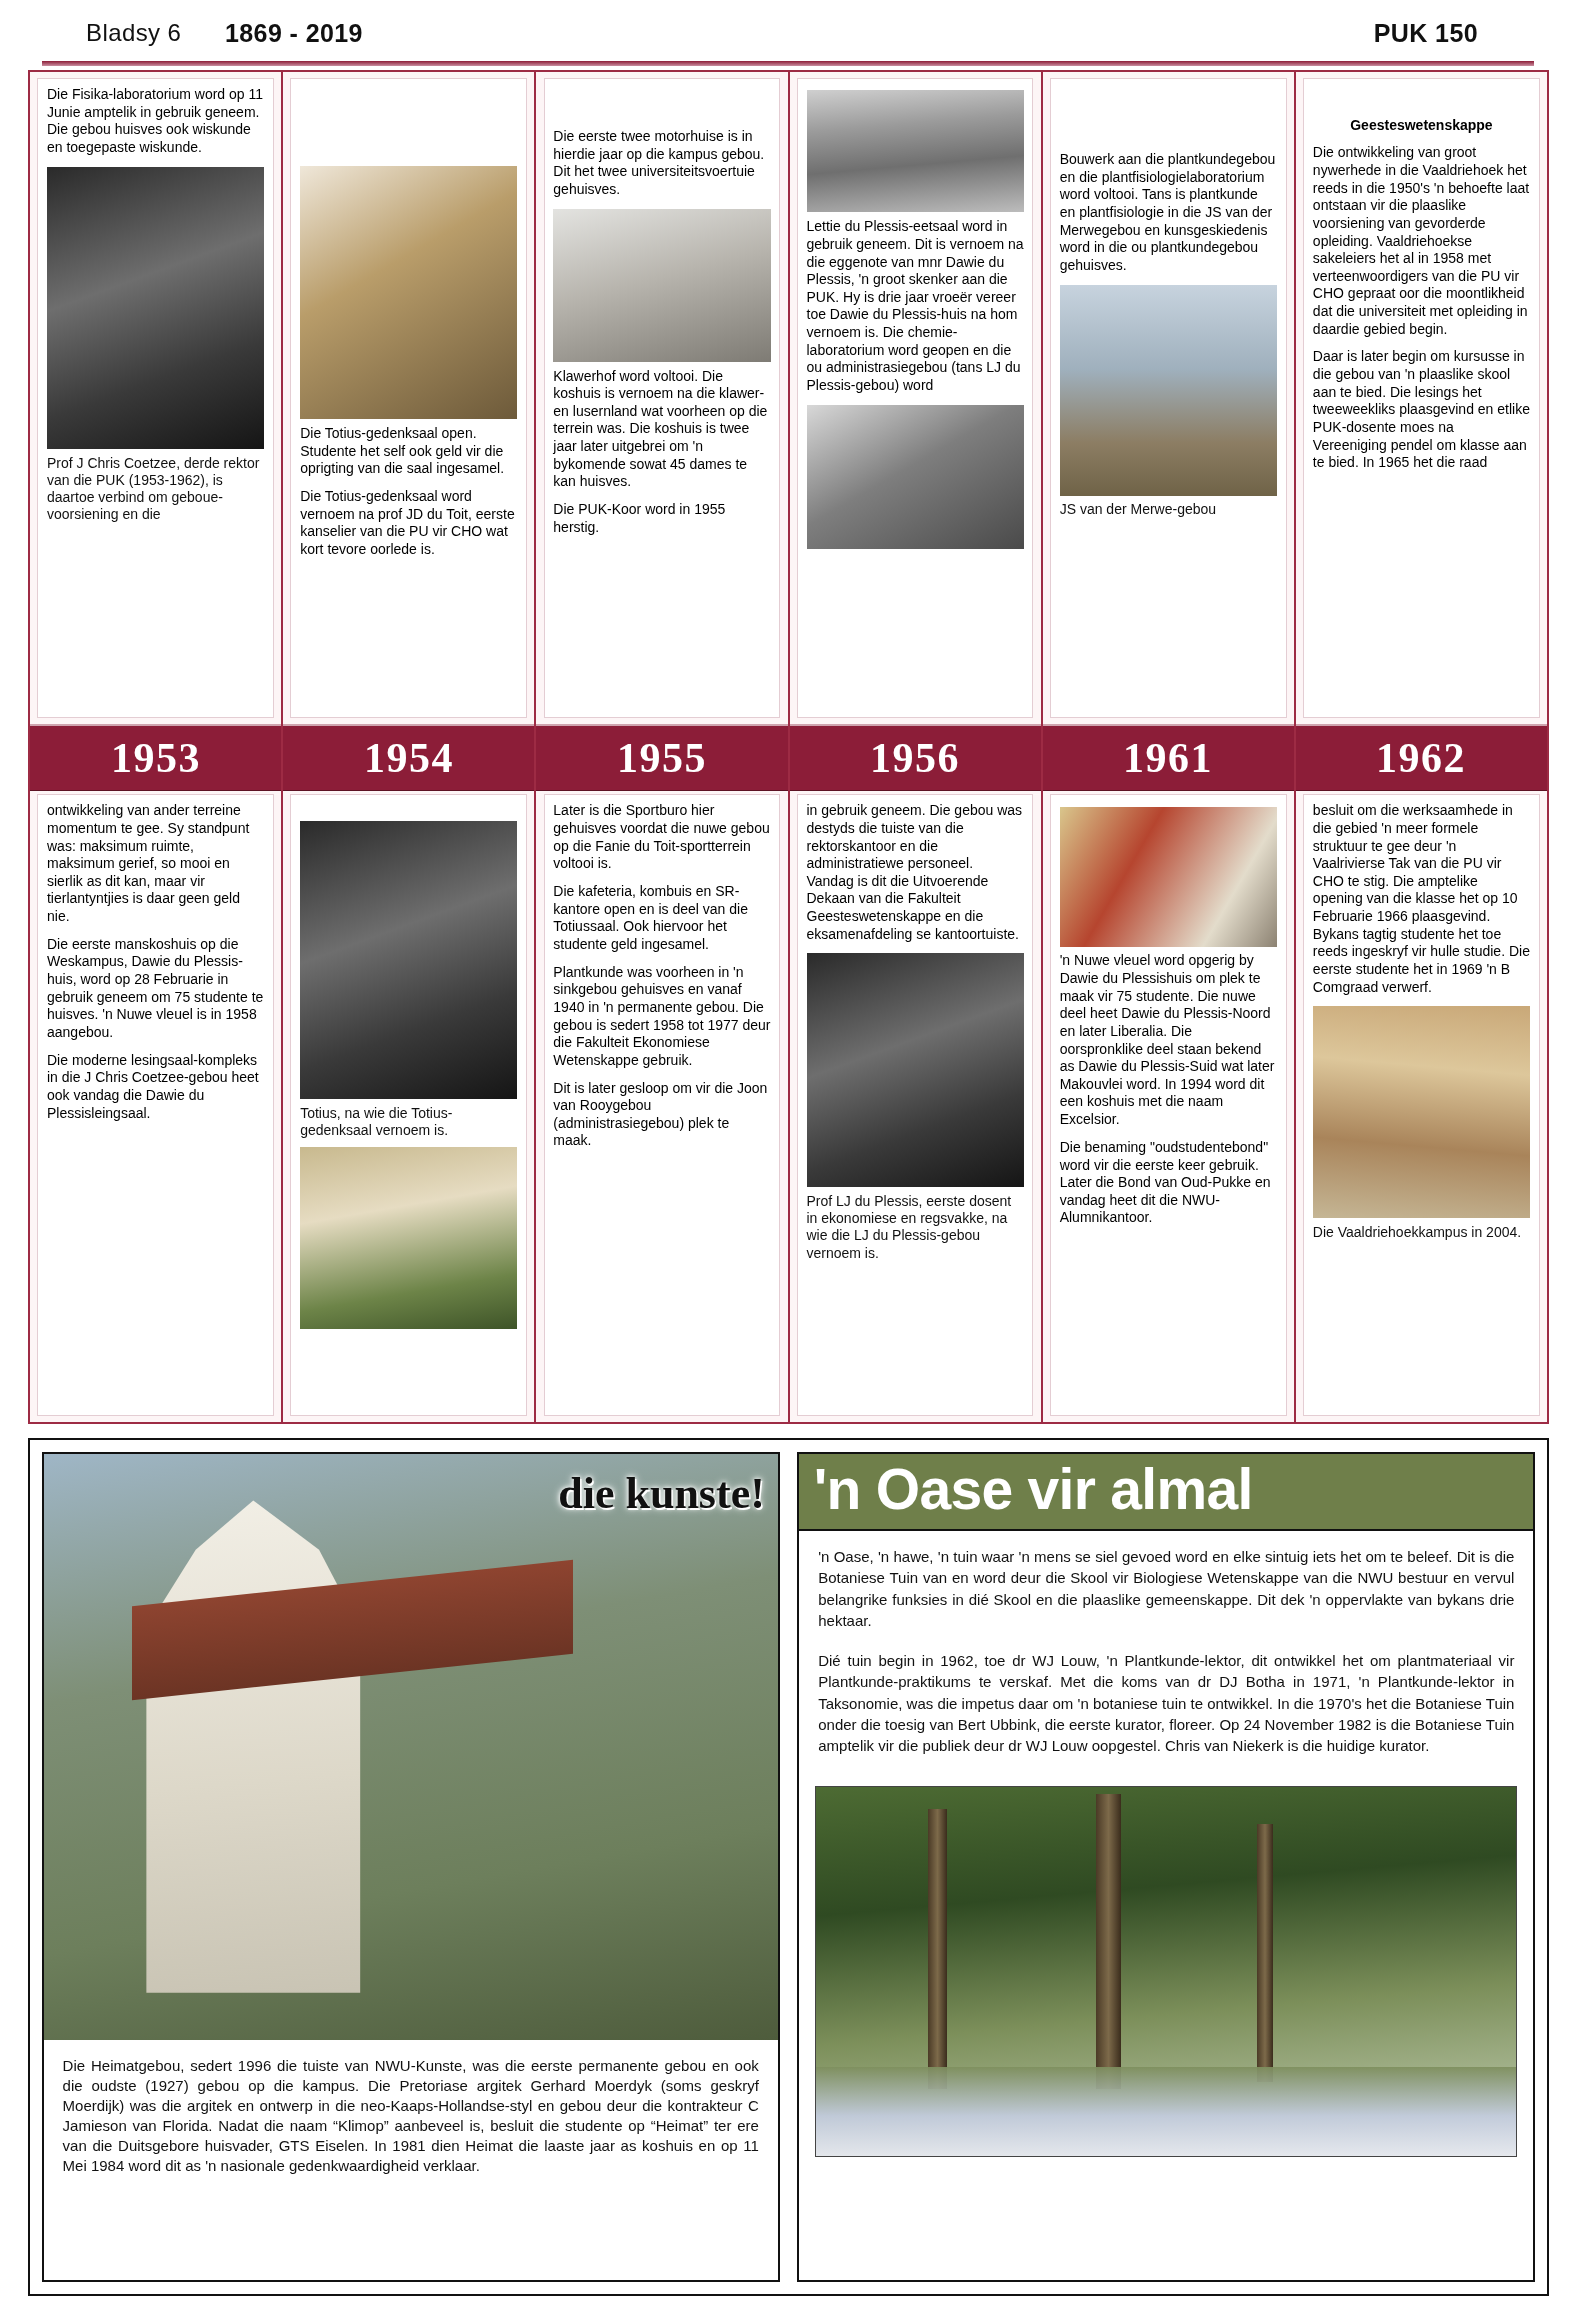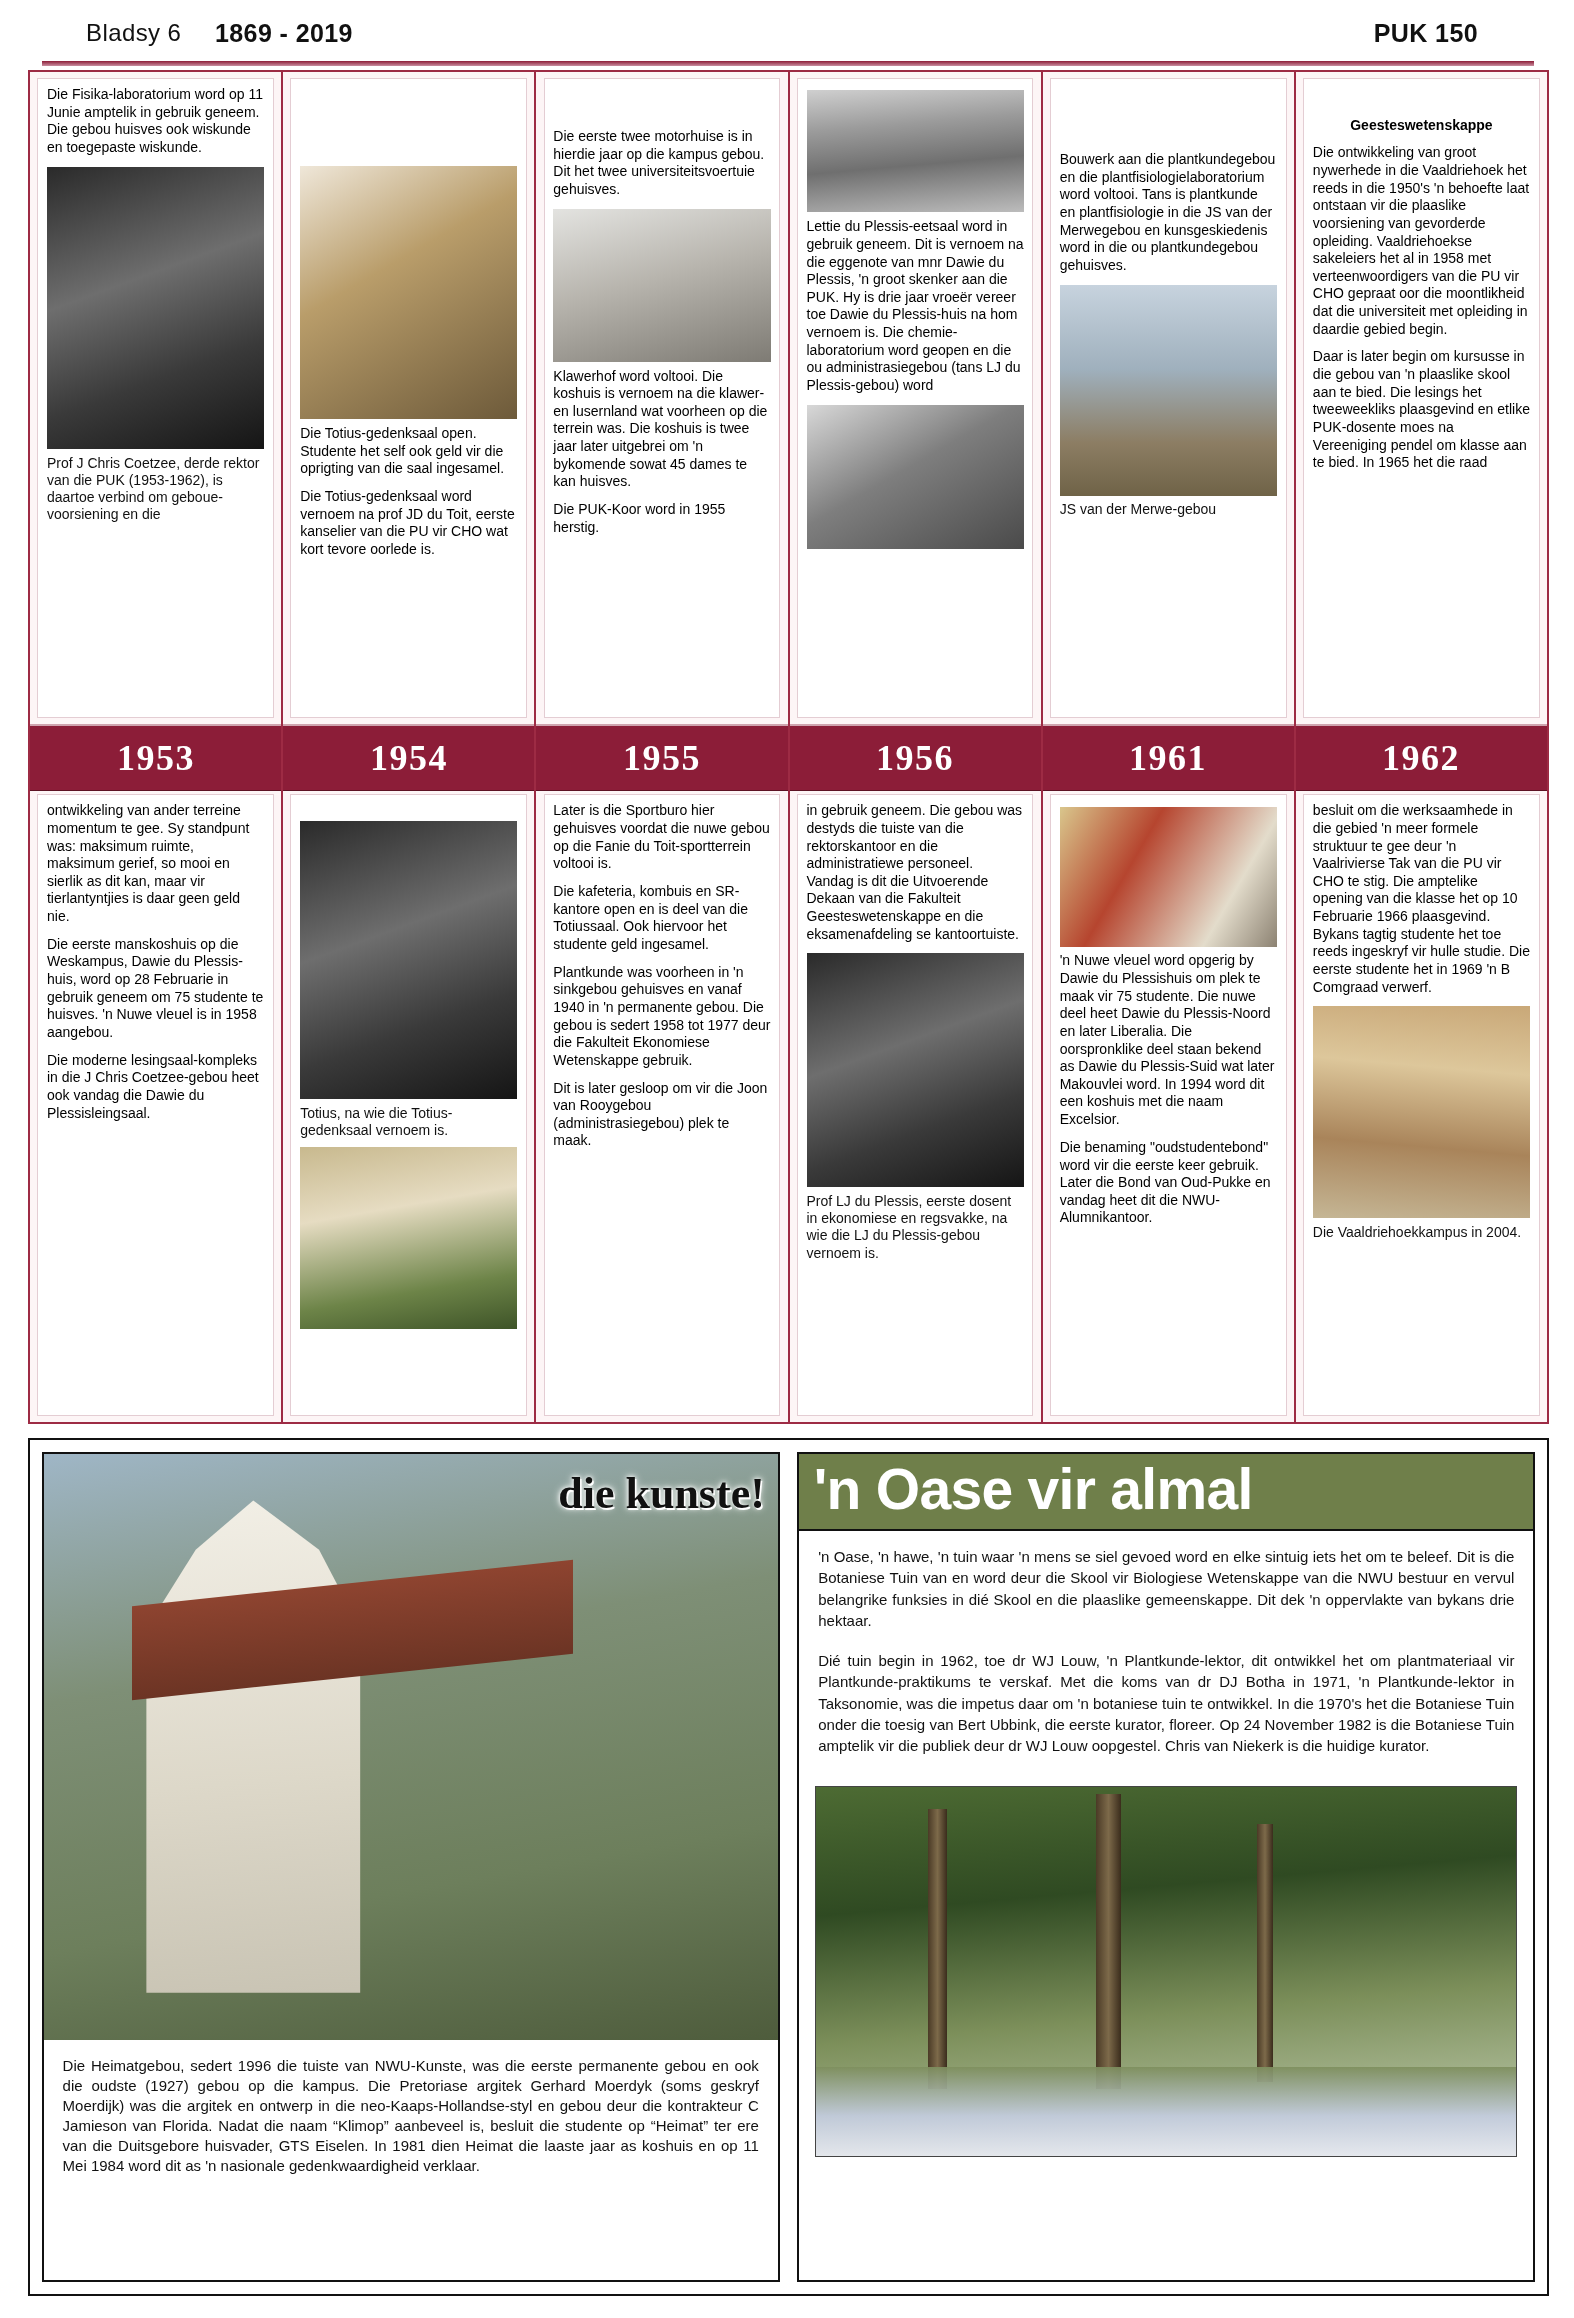--- a/index.html
+++ b/index.html
@@ -7,39 +7,39 @@
   body{
     width:1574px;height:2319px;position:relative;
     font-family:"Liberation Sans","DejaVu Sans",sans-serif;
     color:#111;overflow:hidden;
   }
   .page{position:relative;width:1574px;height:2319px;background:#fff;}
 
   
   .hdr{position:absolute;left:0;top:19px;width:1574px;height:45px;}
   .hdr-left{position:absolute;left:86px;top:0;font-size:24px;font-weight:normal;letter-spacing:0.4px;}
-  .hdr-years{position:absolute;left:215px;top:0;font-size:25px;font-weight:bold;letter-spacing:0.4px;}
+  .hdr-years{position:absolute;left:225px;top:0;font-size:25px;font-weight:bold;letter-spacing:0.4px;}
   .hdr-right{position:absolute;right:96px;top:0;font-size:25px;font-weight:bold;letter-spacing:0.4px;}
   .hdr-rule{position:absolute;left:42px;top:61px;width:1492px;height:5.1px;
             background:linear-gradient(to bottom,#8d1d37,#c98fa0);}
 
   
   .timeline{position:absolute;left:28px;top:70px;width:1521px;height:1354px;
             border:2.2px solid #9d2b44;background:#fdf5f6;box-sizing:border-box;}
   .tl-grid{position:absolute;left:0;top:0;width:100%;height:100%;display:flex;}
   .tl-col{flex:1 1 0;position:relative;border-right:2.2px solid #9d2b44;box-sizing:border-box;}
   .tl-col:last-child{border-right:none;}
 
   .band{position:absolute;left:0;right:0;top:652px;height:64px;background:#8c1d38;
         border-top:2.9px solid #cfa3ae;border-bottom:1.5px solid #5d1224;}
   .band-grid{position:absolute;left:0;top:0;width:100%;height:100%;display:flex;}
   .band-cell{flex:1 1 0;display:flex;align-items:center;justify-content:center;
              border-right:1.5px solid #b37686;box-sizing:border-box;}
   .band-cell:last-child{border-right:none;}
-  .band-cell span{color:#fff;font-size:36px;font-weight:bold;letter-spacing:1.5px;
+  .band-cell span{color:#fff;font-size:42px;font-weight:bold;letter-spacing:1.5px;
                   font-family:"Liberation Serif","DejaVu Serif",serif;}
 
   .cellbox{position:absolute;left:7.3px;right:7.3px;background:#fff;
            border:0.7px solid #e4cdd3;box-sizing:border-box;padding:7.3px 8.7px;overflow:hidden;}
   .cell-top{top:5.8px;height:640px;}
   .cell-bot{top:722px;height:622px;}
 
   p.tx{margin:0 0 10.2px 0;font-size:14px;line-height:1.26;color:#000000;}
   p.tx:last-child{margin-bottom:0;}
   .center{text-align:center;}

